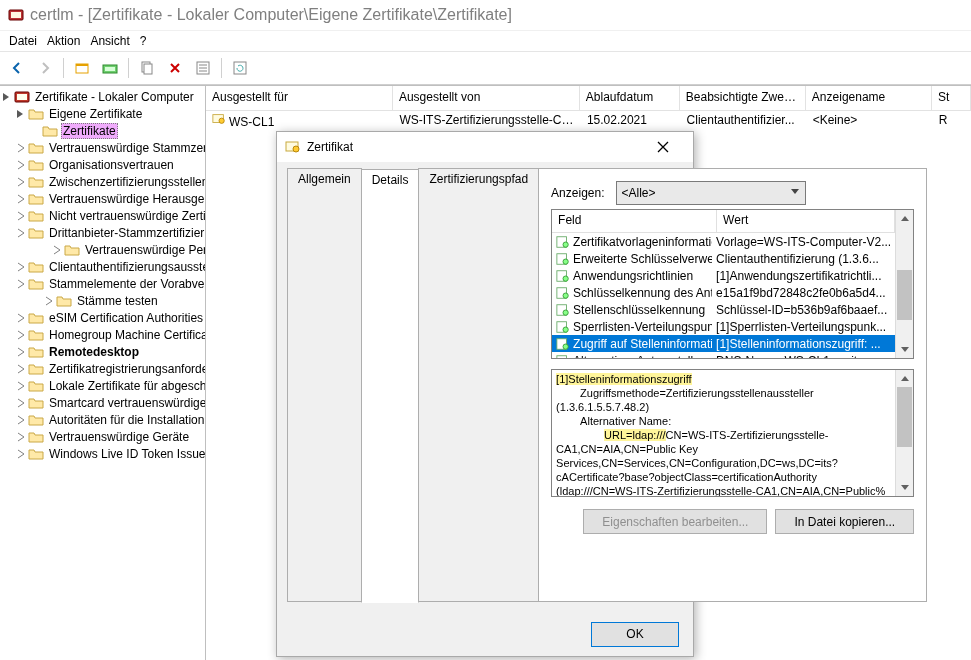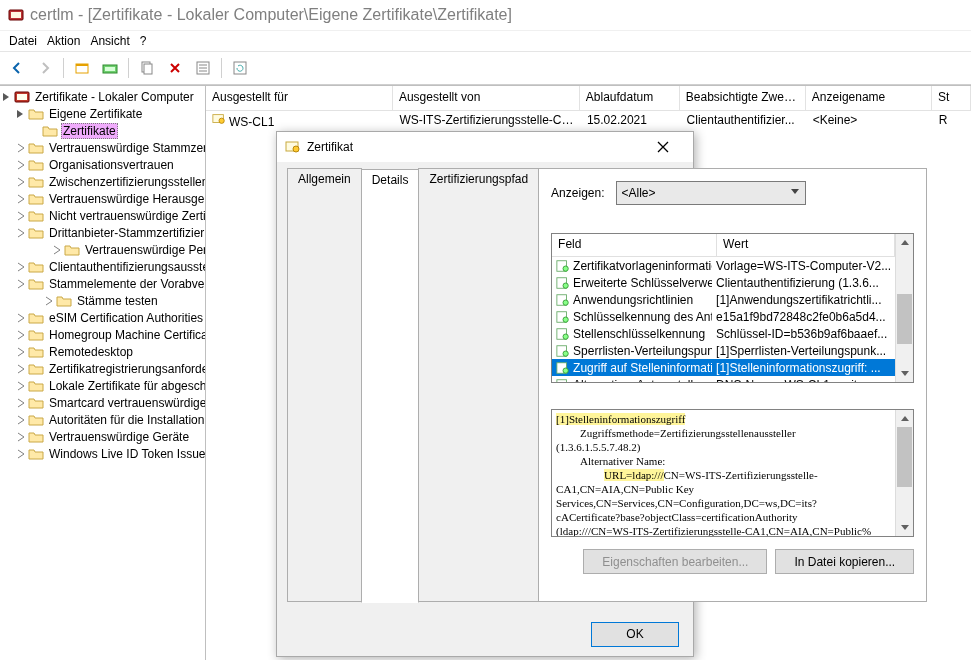--- a/index.html
+++ b/index.html
@@ -38,37 +38,37 @@
   .dlg-title .dico{width:16px;height:16px;margin-right:6px}
   .dlg-title .dtxt{flex:1;font-size:12px}
   .dlg-close{width:44px;height:30px;display:flex;align-items:center;justify-content:center}
   .dlg-body{flex:1;padding:6px 10px 10px 10px;display:flex;flex-direction:row}
 
   .tabs{display:flex;position:relative;z-index:2}
   .tab{border:1px solid #adadad;background:#f0f0f0;padding:3px 10px;font-size:12px;position:relative;margin-right:-1px}
   .tab.active{background:#fff;border-bottom:1px solid #fff;top:1px;z-index:3}
   .tab-panel{border:1px solid #adadad;background:#fff;flex:1;padding:12px;margin-top:0;position:relative;z-index:1;display:flex;flex-direction:column}
 
-  .show-row{display:flex;align-items:center;gap:12px;margin-bottom:28px}
+  .show-row{display:flex;align-items:center;gap:12px;margin-bottom:4px}
   .combobox{width:180px;height:22px;border:1px solid #7a7a7a;background:#e9e9e9;display:flex;align-items:center;padding:0 4px;font-size:12px;position:relative}
   .combobox .cbarrow{position:absolute;right:2px;top:2px;width:16px;height:16px;display:flex;align-items:center;justify-content:center}
 
   .fieldlist{border:1px solid #828282;height:148px;background:#fff;display:flex;position:relative}
   .fl-body{flex:1;overflow:hidden}
   .fl-hdr{display:flex;height:22px;border-bottom:1px solid #e0e0e0;background:#fff}
   .fl-hdr .fcol{padding:3px 6px;font-size:12px;border-right:1px solid #e0e0e0}
   .fc0{width:152px}.fc1{flex:1}
   .fl-row{display:flex;height:17px;align-items:center;font-size:12px}
   .fl-row .fc{padding:0 4px;overflow:hidden;text-overflow:ellipsis;white-space:nowrap;display:flex;align-items:center}
   .fl-row.sel{background:#0078d7;color:#fff}
   .fl-scroll{width:17px;background:#f0f0f0;border-left:1px solid #dcdcdc;position:relative}
   .fl-thumb{position:absolute;left:1px;right:1px;background:#c2c2c2}
   .fl-arrow{width:17px;height:17px;display:flex;align-items:center;justify-content:center}
 
-  .detailbox{border:1px solid #828282;background:#fff;margin-top:26px;height:126px;display:flex;font-family:Liberation Serif, serif;font-size:11px;line-height:14px}
+  .detailbox{border:1px solid #828282;background:#fff;margin-top:10px;height:126px;display:flex;font-family:Liberation Sans, sans-serif;font-size:11px;line-height:14px}
   .detailtxt{flex:1;padding:2px 4px;overflow:hidden}
   .hl{background:#fff59a}
 
   .dlg-buttons{display:flex;gap:8px;margin-top:12px;justify-content:flex-end}
   .btn{height:23px;border:1px solid #adadad;background:#e1e1e1;padding:0 18px;font-size:12px;display:flex;align-items:center;justify-content:center}
   .btn.disabled{color:#8f8f8f}
   .dlg-footer{height:44px;display:flex;align-items:center;justify-content:flex-end;padding:0 14px}
   .btn.primary{border:1px solid #0078d7;background:#e1e1e1;width:86px;justify-content:center;padding:0}
 
   .certico{width:14px;height:14px;margin-right:3px;flex:none}
@@ -305,21 +305,21 @@
             <span class="tw">
               <svg width="10" height="10">
                 <path d="M2 1 L8 5 L2 9" stroke="#808080" fill="none"></path>
               </svg>
             </span>
             <svg class="fld" viewBox="0 0 16 16">
               <path d="M1 4h5l1 2h8v7H1z" fill="#ffe9a8" stroke="#caa847"></path>
             </svg>
             <span class="lbl">Homegroup Machine Certificates</span>
           </div>
-          <div class="tree-row" style="padding-left: 14px;">
+          <div class="tree-row" style="padding-left: 14px; font-weight: bold;">
             <span class="tw">
               <svg width="10" height="10">
                 <path d="M2 1 L8 5 L2 9" stroke="#808080" fill="none"></path>
               </svg>
             </span>
             <svg class="fld" viewBox="0 0 16 16">
               <path d="M1 4h5l1 2h8v7H1z" fill="#ffe9a8" stroke="#caa847"></path>
             </svg>
             <span class="lbl">Remotedesktop</span>
           </div>

